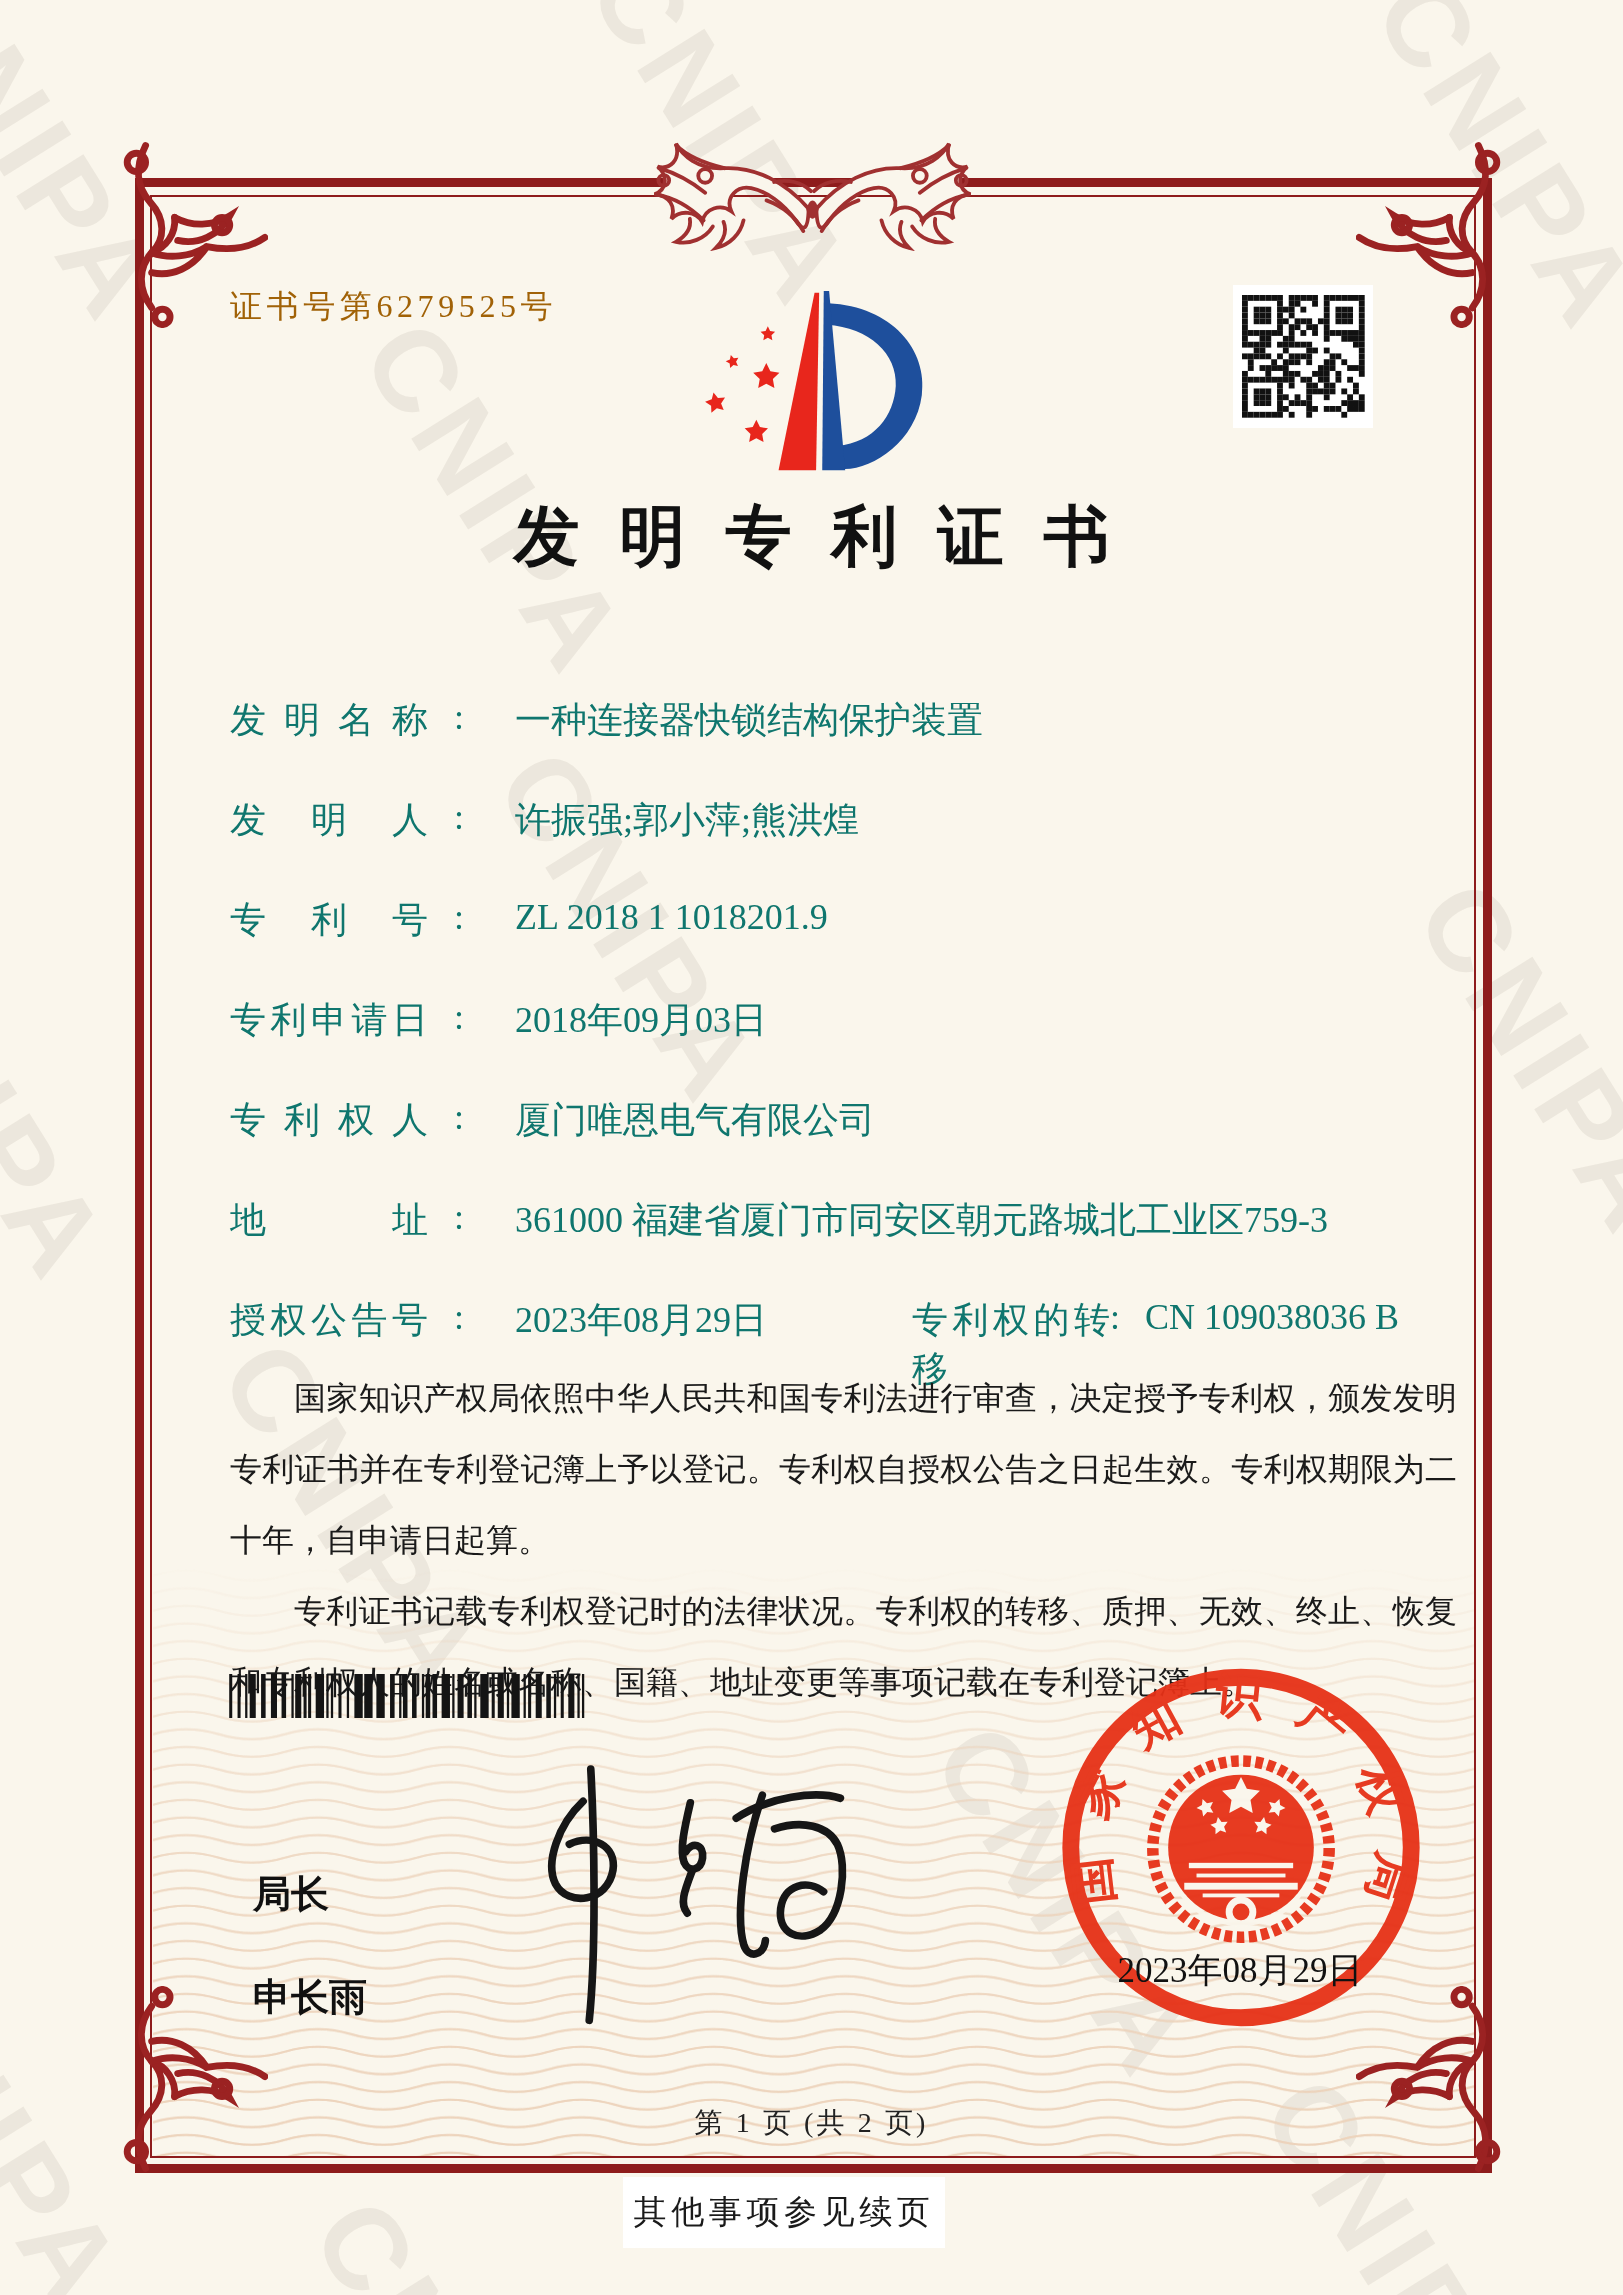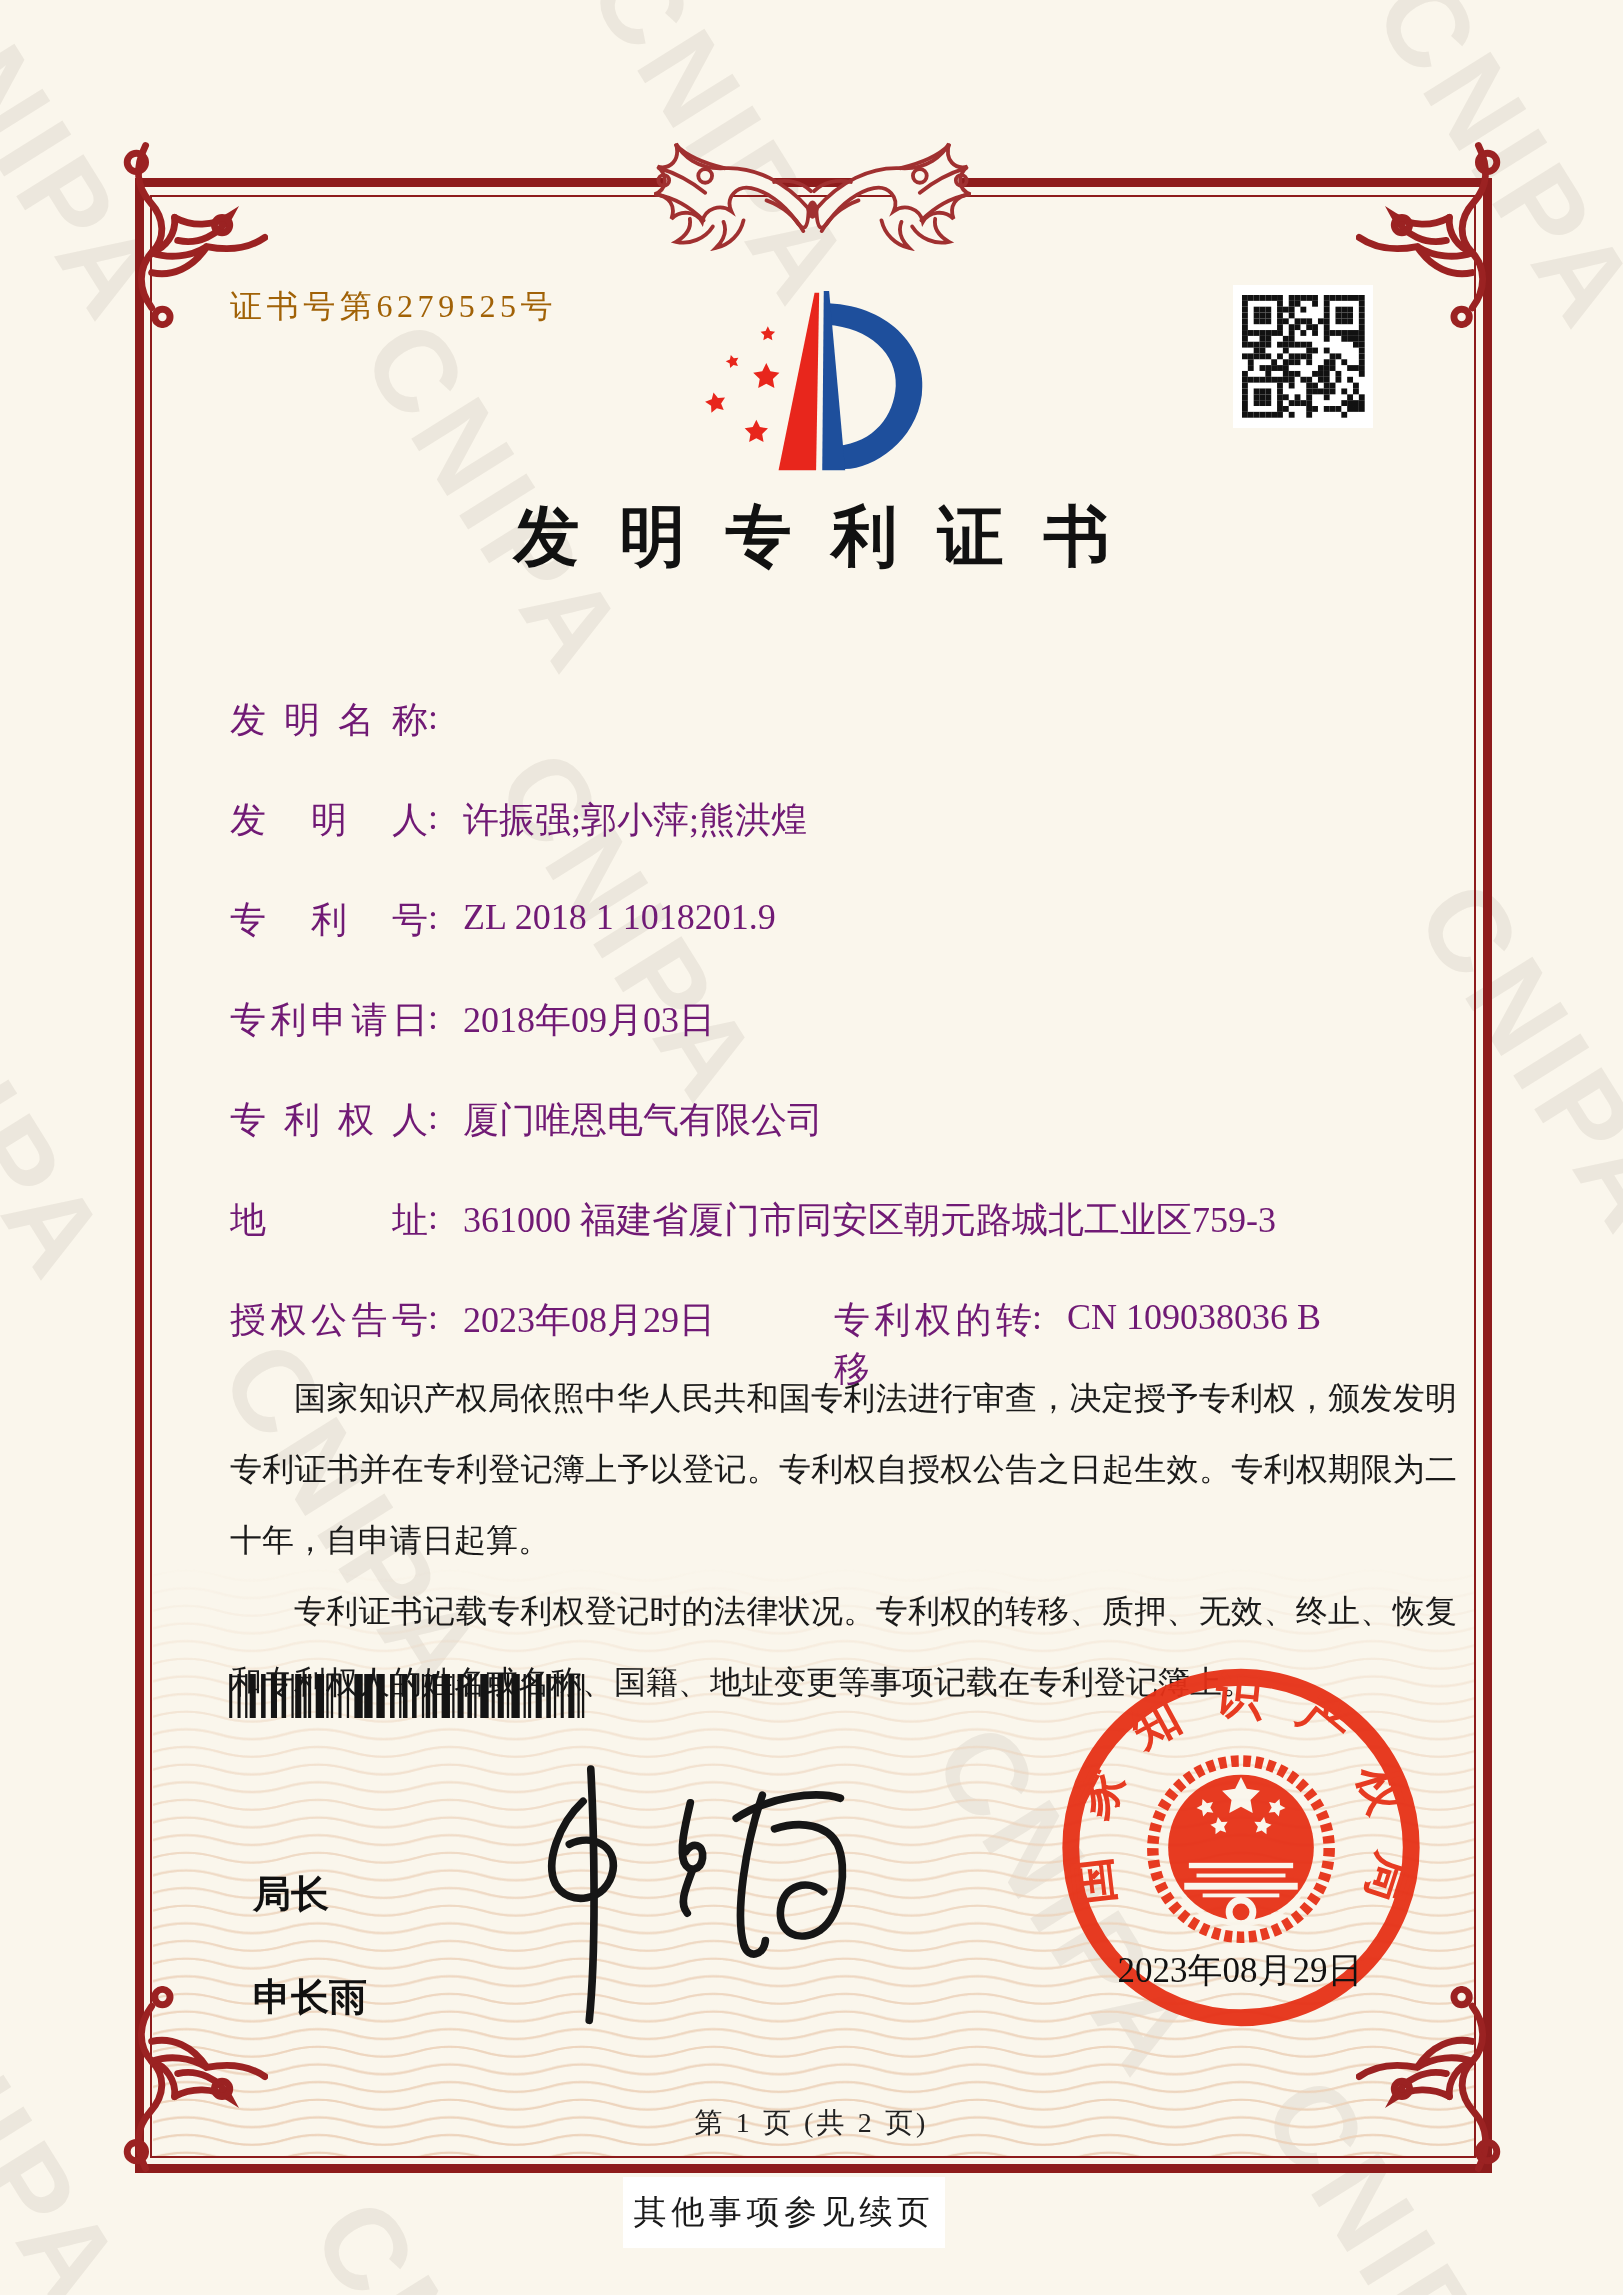--- a/index.html
+++ b/index.html
@@ -51,21 +51,21 @@
   }
   .logo { position:absolute; left:692px; top:288px; width:239px; height:187px; }
 
   .title {
     position:absolute; left:0; top:492px; width:100%;
     text-align:center; font-size:66px; font-weight:bold; color:#111;
     letter-spacing:40px; text-indent:40px; white-space:nowrap;
   }
 
   .fields { position:absolute; left:230px; top:696px; width:1227px; }
-  .field-row { display:flex; align-items:flex-start; height:100px; font-size:36px; color:#701a75; }
+  .field-row { display:flex; align-items:flex-start; height:100px; font-size:36px; color:#0f766e;gap:26px; }
   .f-label { display:inline-block; width:198px; text-align:justify; text-align-last:justify; }
   .f-colon { width:35px; text-align:left; }
   .f-value { white-space:nowrap; }
   .pair2 { display:flex; margin-left:119px; }
 
   .body-text {
     position:absolute; left:230px; top:1363px; width:1227px;
     font-size:32px; line-height:71px; color:#1a1a1a;
     text-align:justify;
   }
@@ -487,20 +487,21 @@
       <use href="#star" transform="translate(31,150) scale(14) rotate(-12)" fill="#e8261c"></use>
       <use href="#star" transform="translate(84,188) scale(16)" fill="#e8261c"></use>
     </svg>
 
     <h1 class="title">发明专利证书</h1>
 
     <div class="fields">
       <div class="field-row">
         <span class="f-label">发明名称</span>
         <span class="f-colon">:</span>
+        <span class="f-value">一种连接器快锁结构保护装置</span>
       </div>
       <div class="field-row">
         <span class="f-label">发明人</span>
         <span class="f-colon">:</span>
         <span class="f-value">许振强;郭小萍;熊洪煌</span>
       </div>
       <div class="field-row">
         <span class="f-label">专利号</span>
         <span class="f-colon">:</span>
         <span class="f-value">ZL 2018 1 1018201.9</span>

